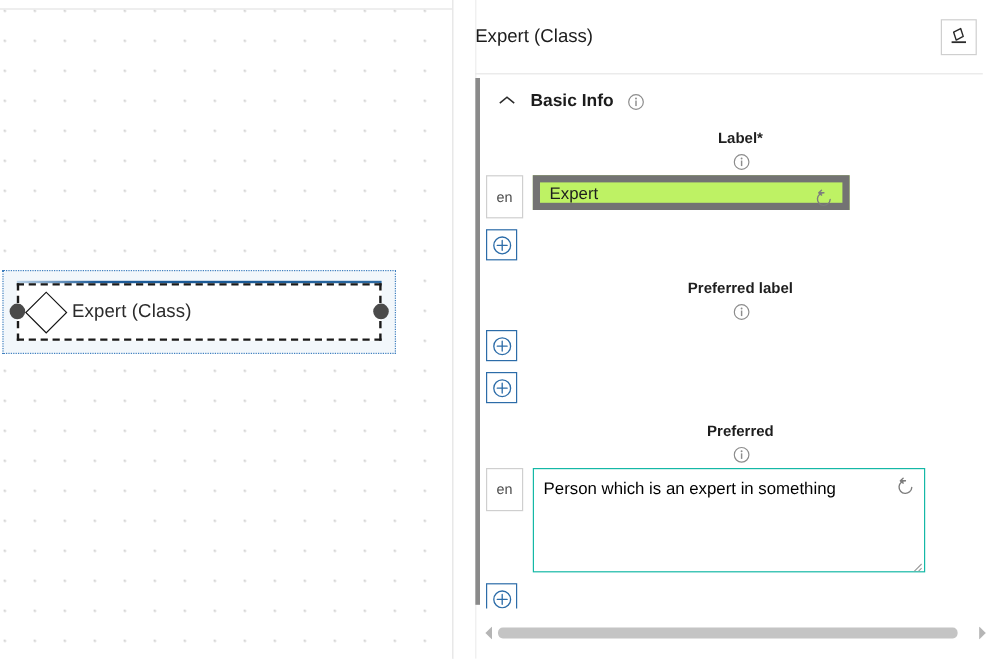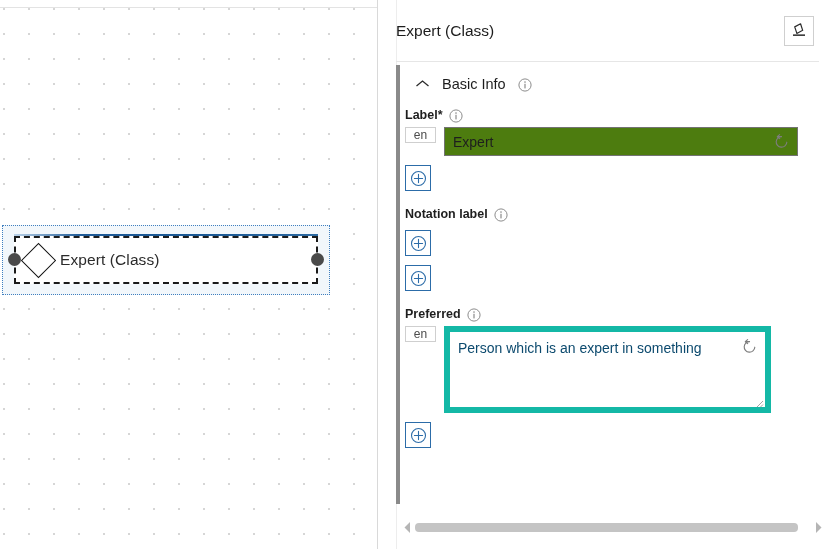--- a/index.html
+++ b/index.html
@@ -179,78 +179,79 @@
   }
   .chev {
     width: 16px; height: 16px;
     display: inline-flex;
     align-items: center;
     justify-content: center;
     cursor: pointer;
   }
   .section-title {
     font-size: 14.5px;
-    font-weight: normal;
+    font-weight: bold;
     color: #1c1c1c;
   }
 
   .field {
     padding: 0 0 0 9px;
   }
   .field-label {
     display: flex;
     align-items: center;
     gap: 6px;
     font-size: 12.5px;
     font-weight: bold;
     color: #1e1e1e;
     margin: 16px 0 5px 0;
+    flex-direction: column;
   }
   .row {
     display: flex;
     align-items: flex-start;
     gap: 8px;
   }
   .lang-chip {
-    width: 31px; height: 16px;
+    width: 31px; height: 36px;
     box-sizing: border-box;
     border: 1px solid #cfcfcf;
     background: #ffffff;
     color: #4c4c4c;
     font-size: 12px;
     display: flex;
     align-items: center;
     justify-content: center;
     cursor: pointer;
     flex: 0 0 auto;
   }
   .text-input {
     position: relative;
-    width: 354px;
+    width: 264px;
     height: 29px;
     box-sizing: border-box;
-    border: 1px solid #737373;
-    background: #4d7c0f;
+    border: 6px solid #737373;
+    background: #bef264;
     display: flex;
     align-items: center;
     padding: 0 30px 0 8px;
     font-size: 14px;
     color: #1e1e1e;
     cursor: text;
   }
   .textarea {
     position: relative;
     width: 327px;
     height: 87px;
     box-sizing: border-box;
-    border: 6px solid #14b8a6;
+    border: 1px solid #14b8a6;
     background: #ffffff;
     padding: 7px 30px 0 8px;
     font-size: 14px;
-    color: #0c4a6e;
+    color: #000000;
     line-height: 1.3;
     cursor: text;
     overflow: hidden;
   }
   .revert-icon {
     position: absolute;
     right: 7px;
     top: 6px;
     width: 17px; height: 17px;
     cursor: pointer;
@@ -390,21 +391,21 @@
         <button class="add-btn">
           <svg width="17" height="17" viewBox="0 0 17 17">
             <circle cx="8.5" cy="8.5" r="7" fill="none" stroke="#2c6ca8" stroke-width="1.1"></circle>
             <path d="M8.5 4.4 V12.6 M4.4 8.5 H12.6" stroke="#2c6ca8" stroke-width="1.1" stroke-linecap="round"></path>
           </svg>
         </button>
       </div>
 
       <div class="field">
         <div class="field-label">
-          <span>Notation label</span>
+          <span>Preferred label</span>
           <span class="info-icon">
             <svg width="14" height="14" viewBox="0 0 14 14">
               <circle cx="7" cy="7" r="6.1" fill="none" stroke="#8c8c8c" stroke-width="1"></circle>
               <circle cx="7" cy="4.1" r="0.8" fill="#8c8c8c"></circle>
               <rect x="6.4" y="5.8" width="1.2" height="4.6" fill="#8c8c8c"></rect>
             </svg>
           </span>
         </div>
         <button class="add-btn">
           <svg width="17" height="17" viewBox="0 0 17 17">

